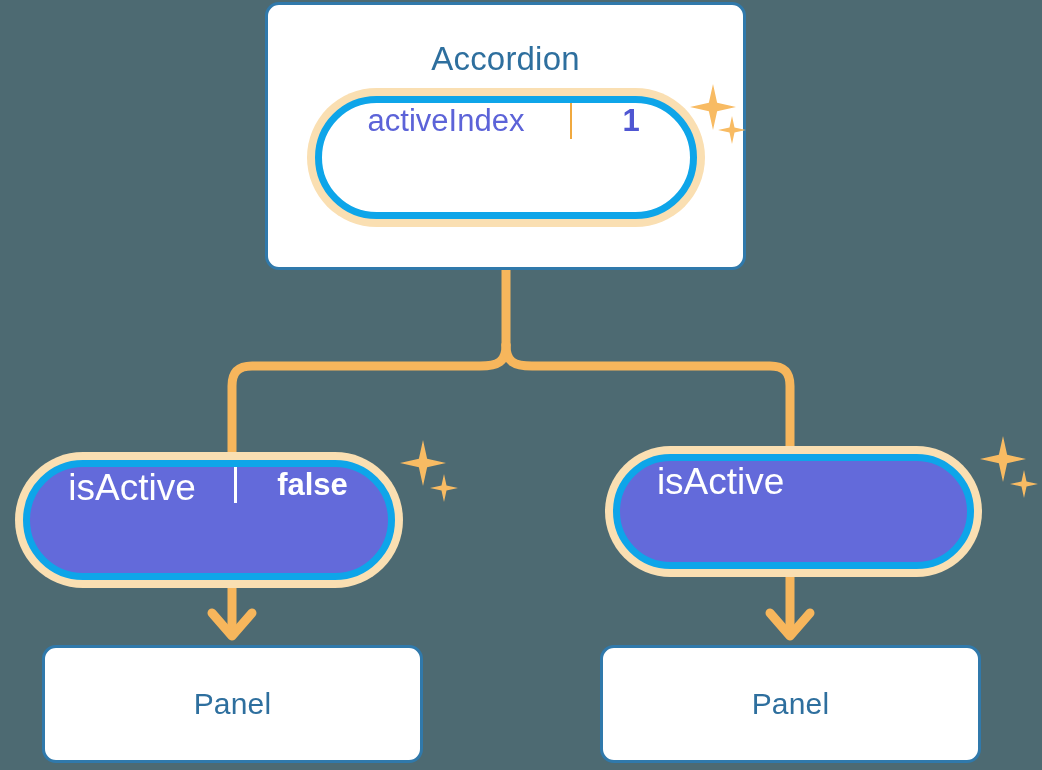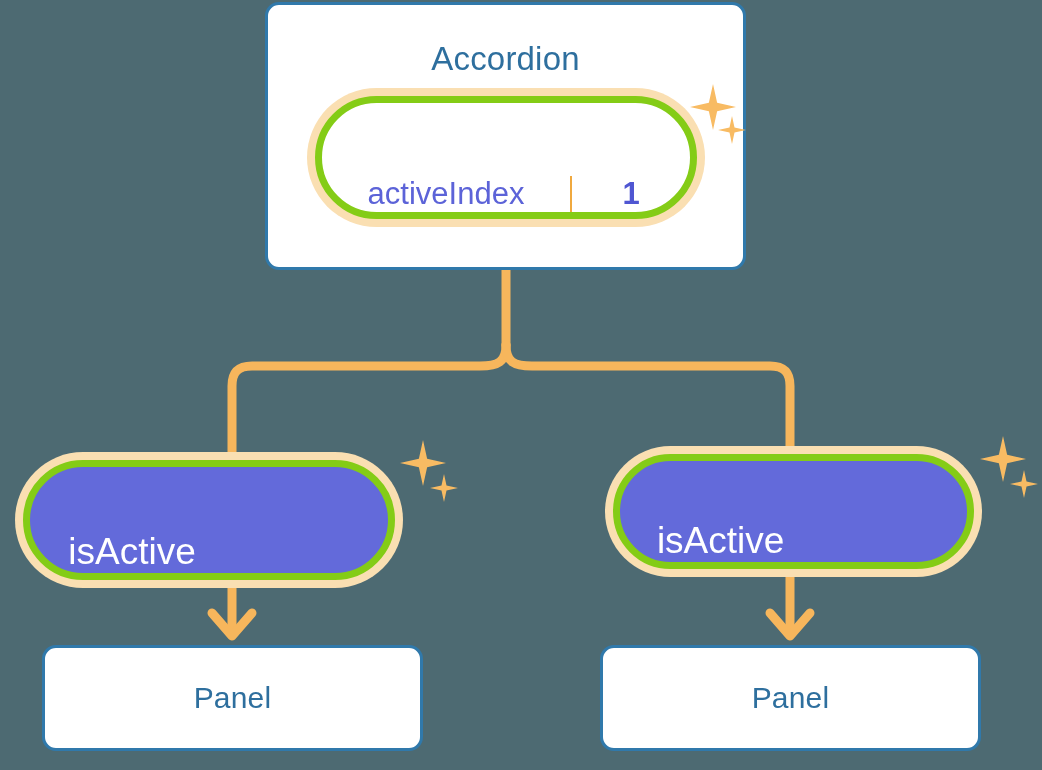--- a/index.html
+++ b/index.html
@@ -53,39 +53,39 @@
     font-size: 33px;
     font-weight: 400;
     letter-spacing: 0.2px;
     white-space: nowrap;
   }
   #accordion-card .card-title { top: 35px; }
 
   
   .panel-card {
     width: 381px;
-    height: 106px;
+    height: 118px;
   }
   #panel-left  { left: 42px;  top: 645px; }
   #panel-right { left: 600px; top: 645px; }
   .panel-card .card-title {
     top: 50%;
     transform: translateY(-50%);
     font-size: 30px;
   }
 
   
   .pill {
     position: absolute;
     display: flex;
-    align-items: flex-end;
+    align-items: flex-start;
     border-radius: 999px;
     z-index: 4;
     
-    border: 7px solid #84cc16;
+    border: 7px solid #0ea5e9;
     box-shadow: 0 0 0 8px #fadfb2;
   }
   .pill .seg {
     display: flex;
     align-items: center;
     justify-content: center;
     white-space: nowrap;
   }
   .pill .seg-key {
     font-weight: 400;
@@ -228,20 +228,21 @@
     <div class="seg seg-val">1</div>
   </div>
 
   <div class="sparkle-group" id="sparkles-root">
     <span class="sparkle big"></span>
     <span class="sparkle small"></span>
   </div>
 
   <div class="pill pill-solid" id="pill-left">
     <div class="seg seg-key">isActive</div>
+    <div class="seg seg-val">false</div>
   </div>
 
   <div class="sparkle-group" id="sparkles-left">
     <span class="sparkle big"></span>
     <span class="sparkle small"></span>
   </div>
 
   <div class="card panel-card" id="panel-left">
     <div class="card-title">Panel</div>
   </div>

